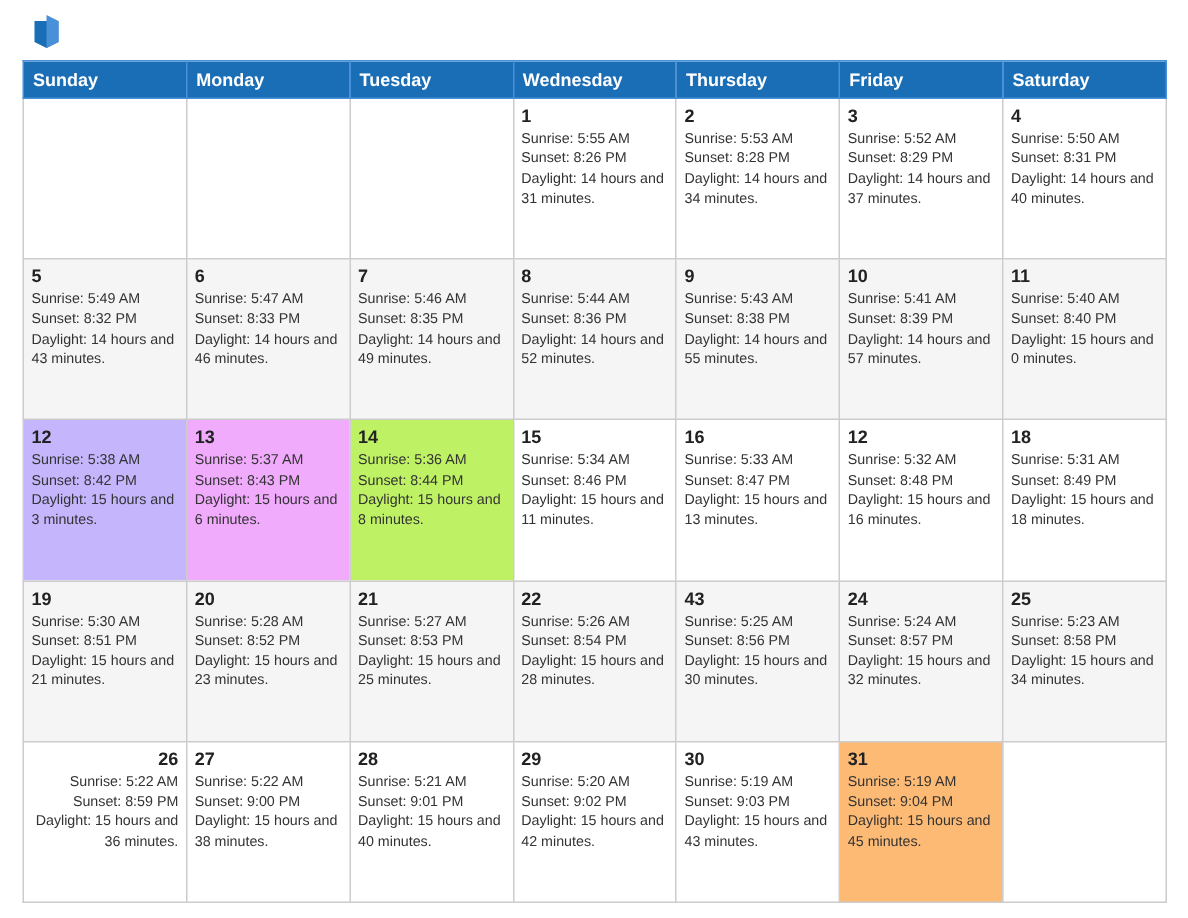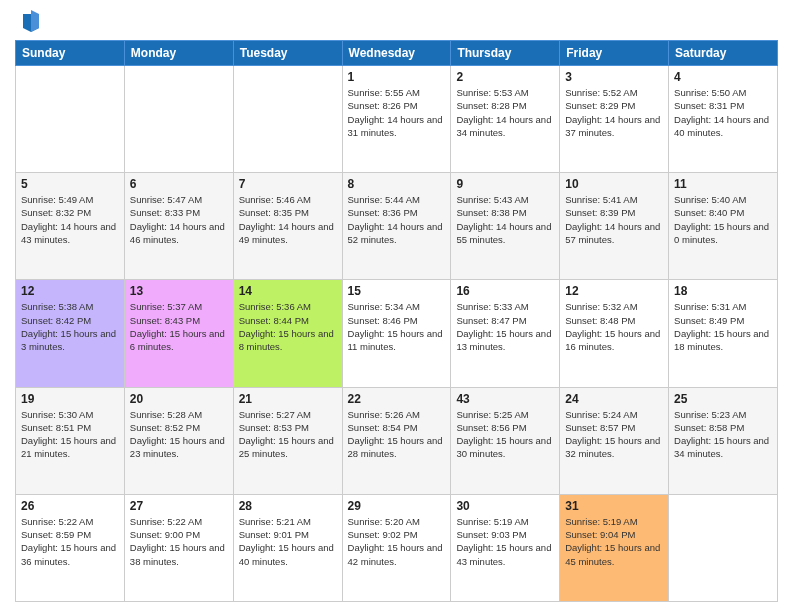--- a/index.html
+++ b/index.html
@@ -316,21 +316,21 @@
           </td>
           <td style="background: rgb(245, 245, 245);">
             <span class="day-number">25</span>
             <div class="day-info">Sunrise: 5:23 AM
 Sunset: 8:58 PM
 Daylight: 15 hours
 and 34 minutes.</div>
           </td>
         </tr>
         <tr>
-          <td style="background: rgb(255, 255, 255);">
+          <td style="background: rgb(255, 255, 255); text-align: right;">
             <span class="day-number">26</span>
             <div class="day-info">Sunrise: 5:22 AM
 Sunset: 8:59 PM
 Daylight: 15 hours
 and 36 minutes.</div>
           </td>
           <td style="background: rgb(255, 255, 255);">
             <span class="day-number">27</span>
             <div class="day-info">Sunrise: 5:22 AM
 Sunset: 9:00 PM

